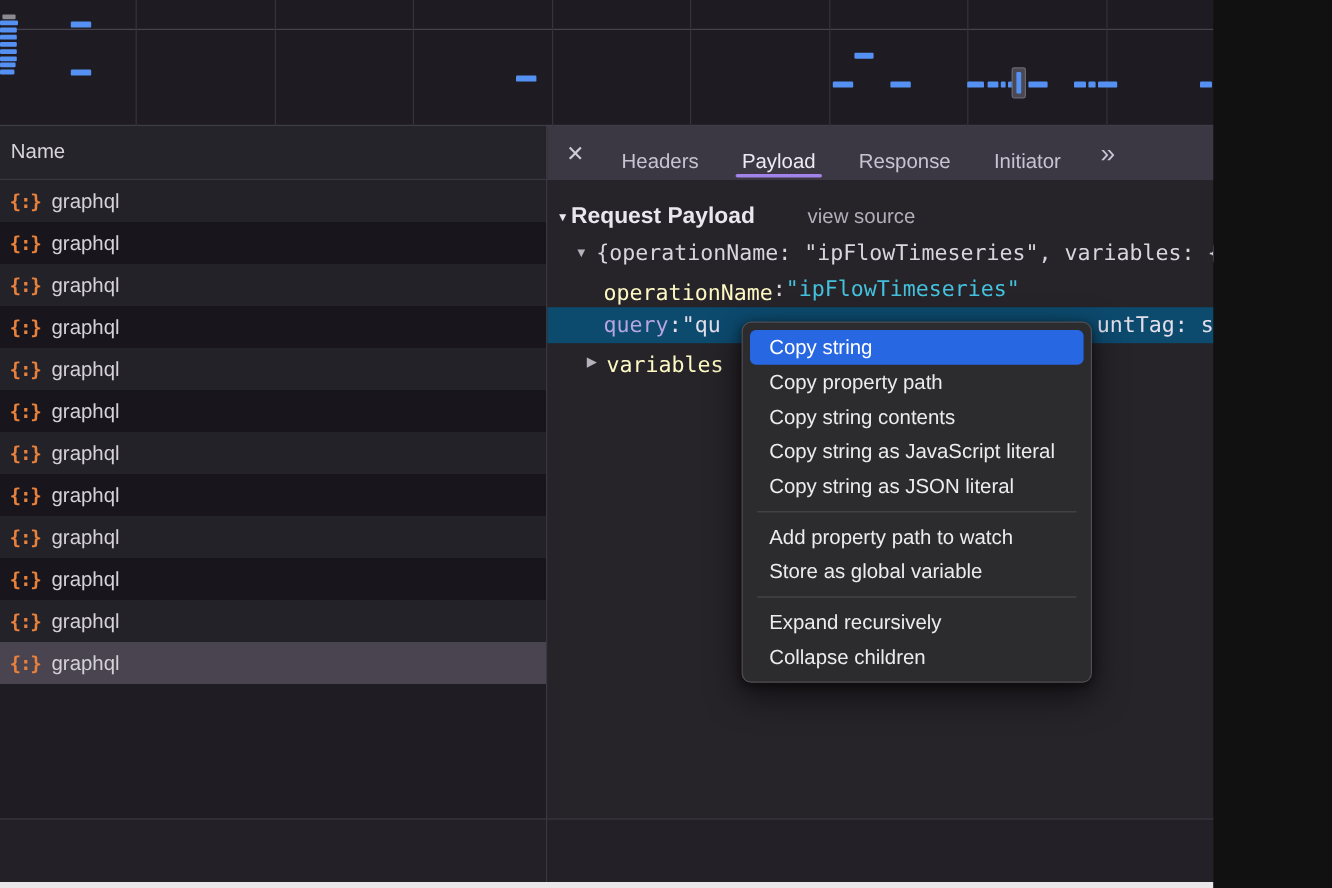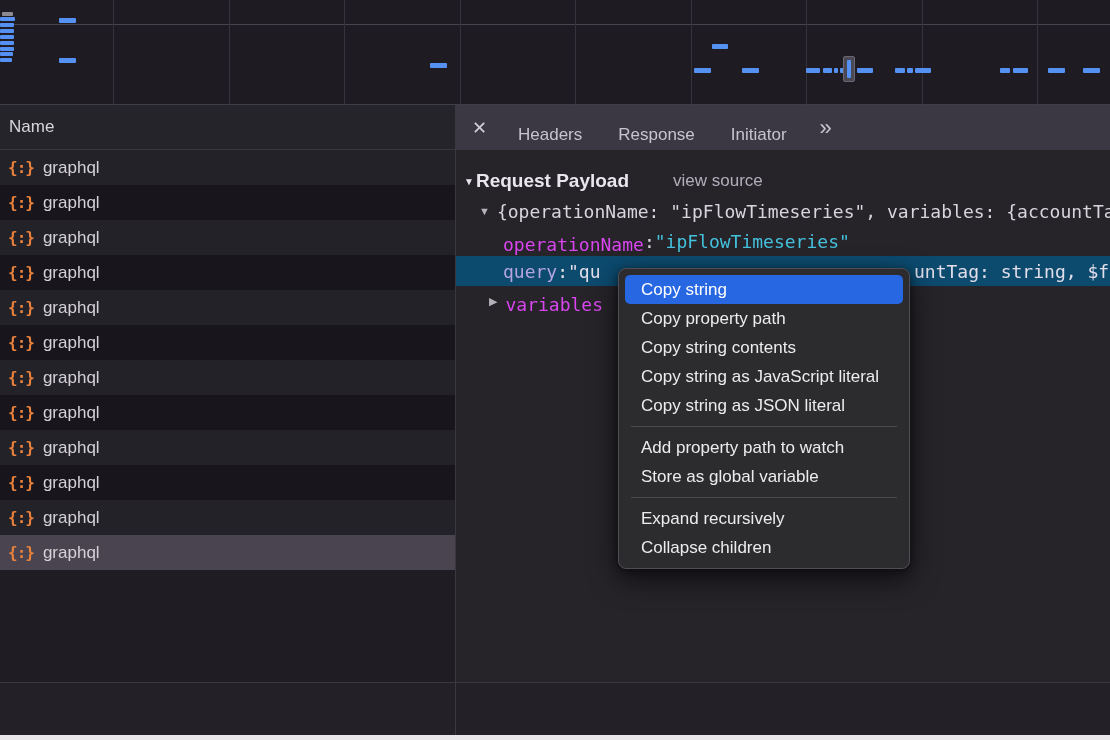--- a/index.html
+++ b/index.html
@@ -1,18 +1,18 @@
 <!DOCTYPE html>
 <html><head>
 <meta charset="utf-8">
 <style>
   * { margin:0; padding:0; box-sizing:border-box; }
   html,body { background:#111; }
   body { font-family:"Liberation Sans", sans-serif; }
-  .screen{ position:relative; width:1110px; height:740px; background:#1f1d23; overflow:hidden; }
+  .screen{ position:relative; width:1011px; height:740px; background:#1f1d23; overflow:hidden; }
 
   
   .overview{ position:absolute; left:0; top:0; width:1110px; height:105px;
     background:#1e1c22; border-bottom:1px solid #3f3d45; }
   .overview .hline{ position:absolute; left:0; top:24px; width:100%; height:1px; background:#45434b; }
   .gridline{ position:absolute; top:0; width:1px; height:105px; background:#35333b; }
   .wbar{ position:absolute; height:5px; border-radius:1px; background:#5591f2; }
   .wmarker{ position:absolute; background:#4a4852; border:1px solid #6a6772; border-radius:2px; }
   .wmarker .tick{ position:absolute; left:3px; top:3px; width:4px; height:18px; background:#5591f2; border-radius:1px; }
 
@@ -48,21 +48,21 @@
   .sect-tri{ color:#e9e7ee; font-size:10px; margin-right:2px; }
   .sect-title{ color:#e9e7ee; font-size:19px; font-weight:700; }
   .view-source{ color:#b2afbb; font-size:17px; margin-left:44px; cursor:default; }
 
   .tree-line{ position:relative; height:30px; display:flex; align-items:center; white-space:nowrap;
     font-family:"DejaVu Sans Mono", monospace; font-size:18px; color:#d8d5dd; overflow:hidden; }
   .tri{ font-family:"Liberation Sans", sans-serif; font-size:11px; color:#b5b2bc; }
   .tree-root .tri{ margin-left:23px; margin-right:7px; }
   .indent2{ margin-left:47px; }
   .tree-vars .tri{ margin-left:33px; margin-right:8px; }
-  .k{ color:#d946ef;margin-top:6px; }
+  .k{ color:#fef9c3;margin-top:6px; }
   .k-sel{ color:#b5a5e2; }
   .s{ color:#44c1dd; }
   .plain{ color:#d8d5dd; }
   .sel-plain{ color:#e2deea; }
   .tree-line.highlighted{ background:#0c4a6e; }
   .frag-right{ position:absolute; left:458px; top:0; height:30px; display:flex; align-items:center; }
 
   .right-footer{ position:absolute; left:0; top:577px; width:654px; height:53px;
     background:#232127; border-top:1px solid #3b393f; }
 
@@ -185,20 +185,21 @@
         </div>
       </div>
     <div class="left-footer"></div>
   </div>
 
   <div class="right-panel">
     <div class="tabbar">
       <div class="tab-close">✕</div>
       <div id="tabs" style="display:flex;margin-top:15px;">
           <div class="tab">Headers</div>
+          <div class="tab active">Payload</div>
           <div class="tab">Response</div>
           <div class="tab">Initiator</div>
         </div>
       <div class="tab-overflow">»</div>
     </div>
 
     <div class="payload-body">
       <div class="sect-header">
         <span class="sect-tri">▼</span>
         <span class="sect-title">Request Payload</span>

